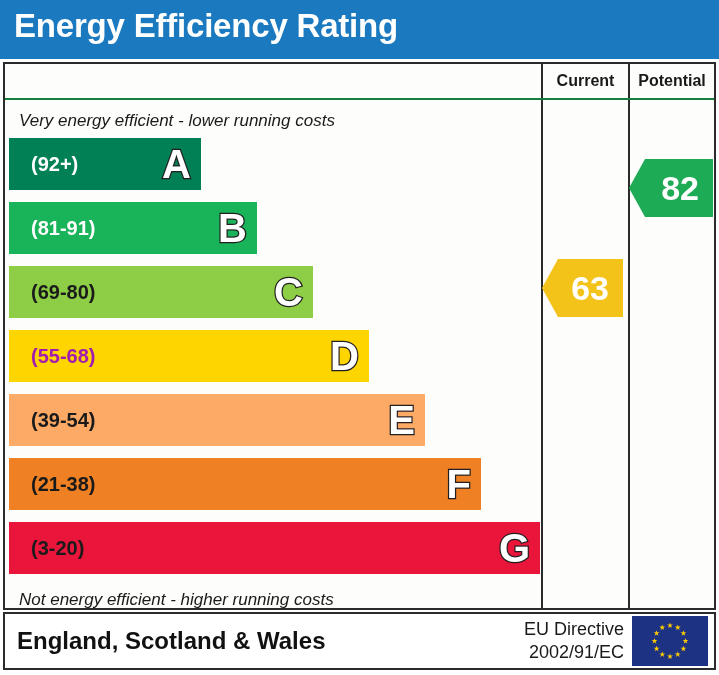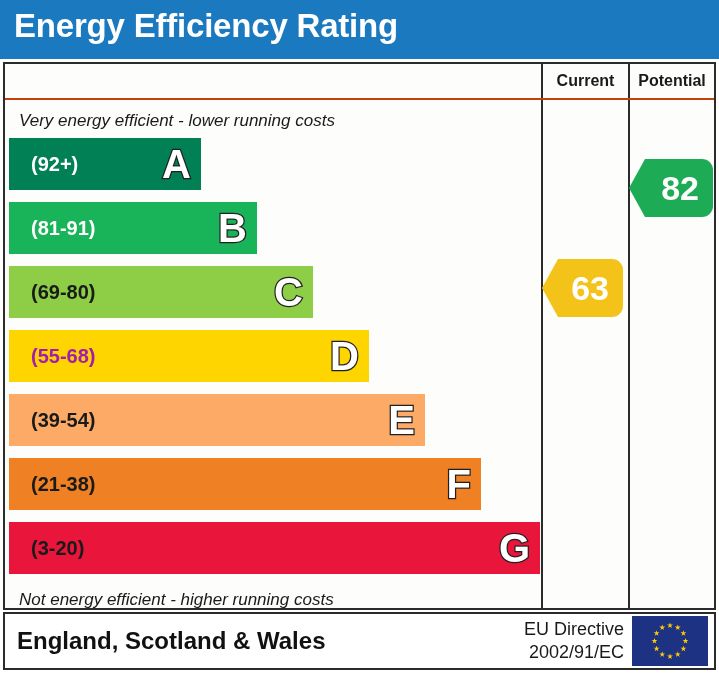--- a/index.html
+++ b/index.html
@@ -43,21 +43,21 @@
     border:2px solid #2b2b2b;
     box-sizing:border-box;
     background:#fdfdfb;
   }
 
   
   .col-head-row{
     position:absolute;
     left:0; top:0;
     width:100%; height:36px;
-    border-bottom:2px solid #c2410c;
+    border-bottom:2px solid #15803d;
     box-sizing:border-box;
   }
   .col-head{
     position:absolute;
     top:0;
     height:100%;
     display:flex;
     align-items:center;
     justify-content:center;
     font-size:16px;
@@ -129,21 +129,20 @@
     height:58px;
     display:flex;
     align-items:center;
     justify-content:flex-end;
     box-sizing:border-box;
     padding-right:14px;
     font-size:34px;
     font-weight:bold;
     color:#ffffff;
     clip-path:polygon(16px 0, 100% 0, 100% 100%, 16px 100%, 0 50%);
-    border-radius:11px;
   }
 
   
   .epc-footer{
     position:absolute;
     left:3px; top:612px;
     width:713px; height:58px;
     border:2px solid #2b2b2b;
     box-sizing:border-box;
     background:#ffffff;

